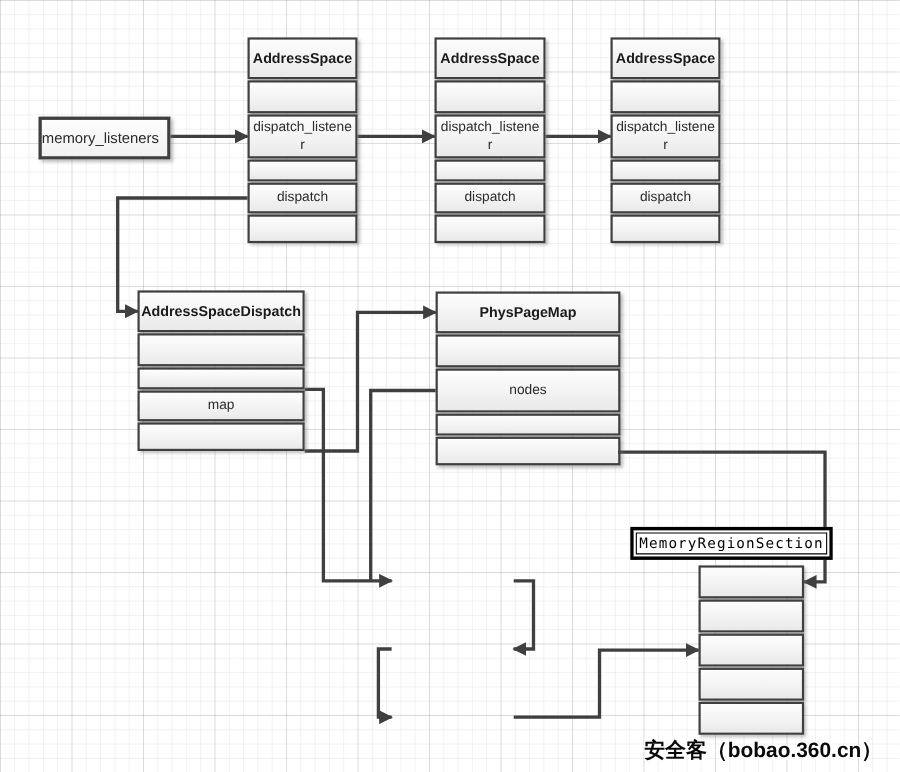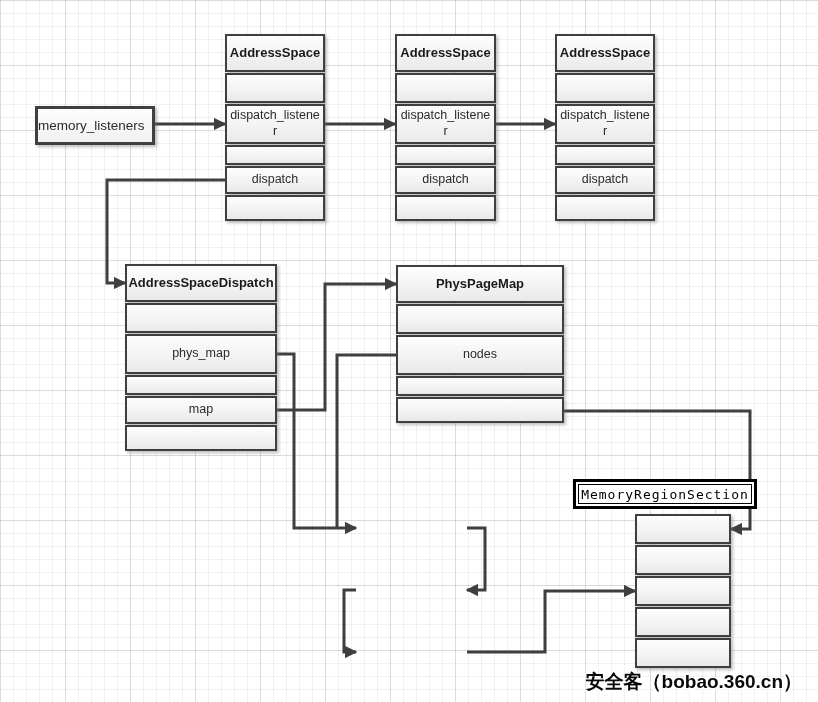--- a/index.html
+++ b/index.html
@@ -156,21 +156,20 @@
     <div class="cell blank" style="height:30px"></div>
     <div class="cell field" style="height:40px">dispatch_listener</div>
     <div class="cell blank" style="height:20px"></div>
     <div class="cell field" style="height:28px">dispatch</div>
     <div class="cell blank" style="height:26px"></div>
   </div>
 
   <div class="struct-box" style="left:125px; top:264px; width:152px">
     <div class="cell header" style="height:38px">AddressSpaceDispatch</div>
     <div class="cell blank" style="height:30px"></div>
-    <div class="cell field" style="height:40px">phys_map</div>
     <div class="cell blank" style="height:20px"></div>
     <div class="cell field" style="height:28px">map</div>
     <div class="cell blank" style="height:26px"></div>
   </div>
 
   <div class="struct-box" style="left:396px; top:265px; width:168px">
     <div class="cell header" style="height:38px">PhysPageMap</div>
     <div class="cell blank" style="height:30px"></div>
     <div class="cell field" style="height:40px">nodes</div>
     <div class="cell blank" style="height:20px"></div>

